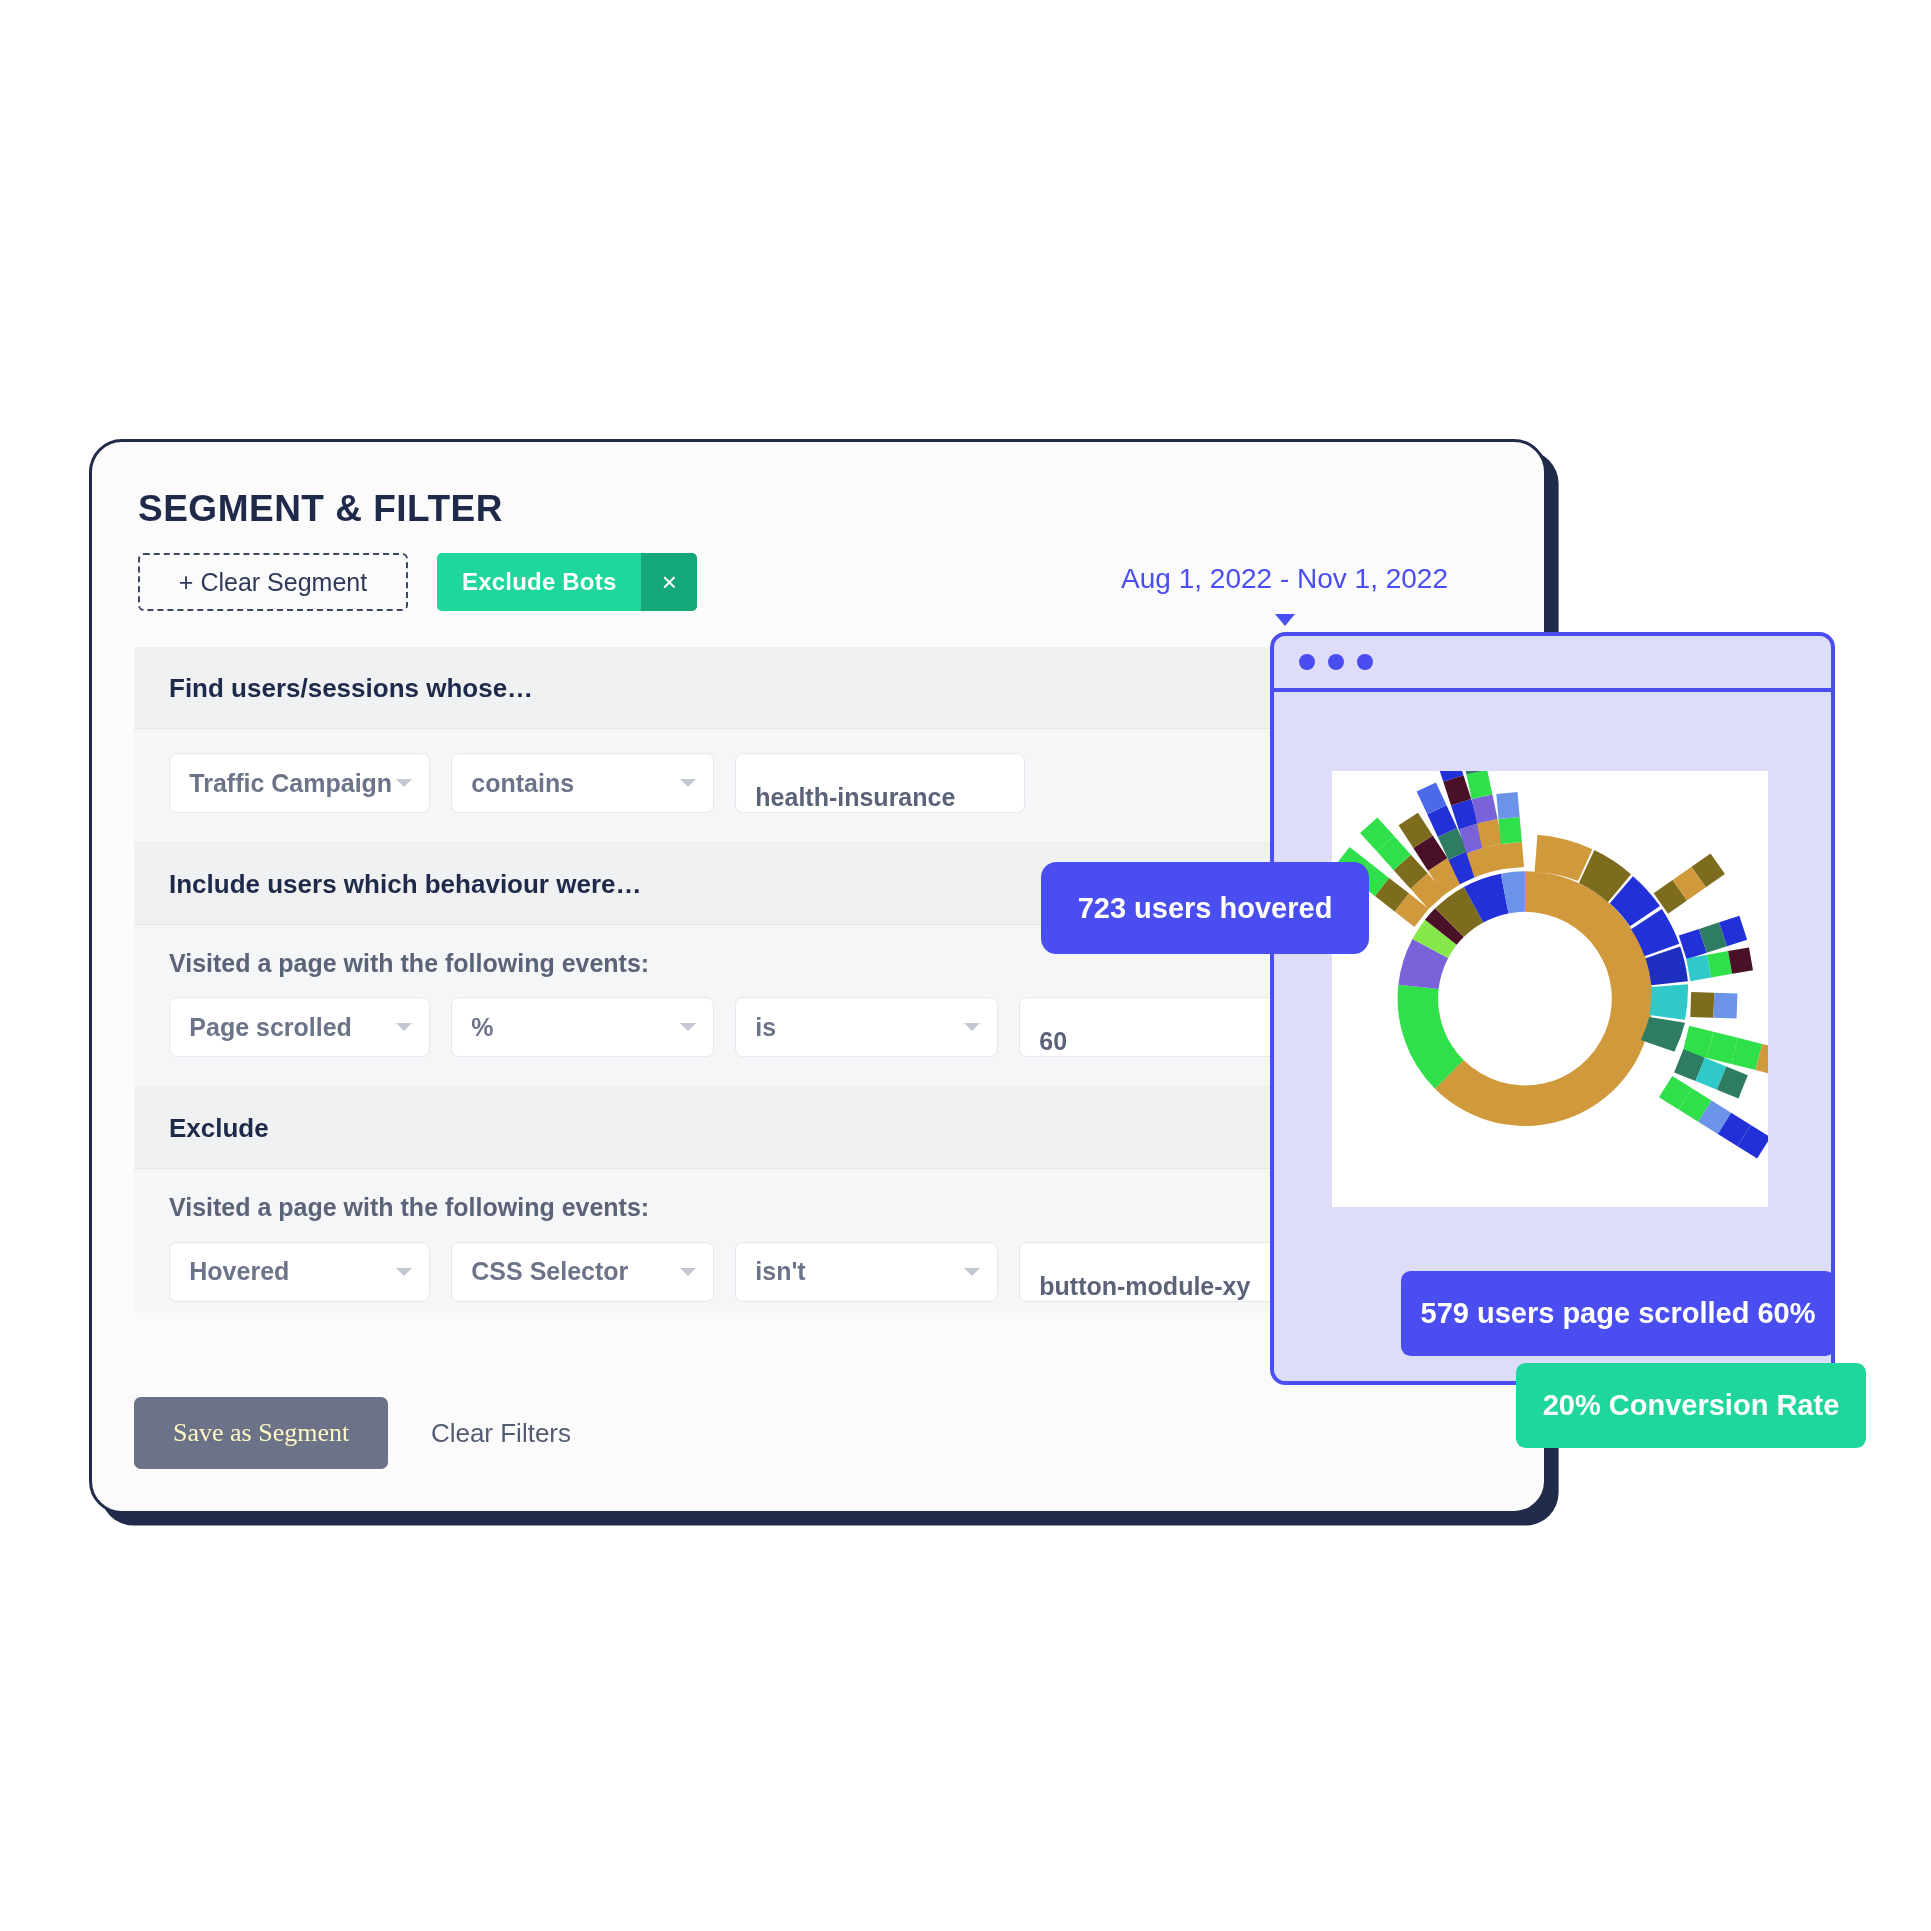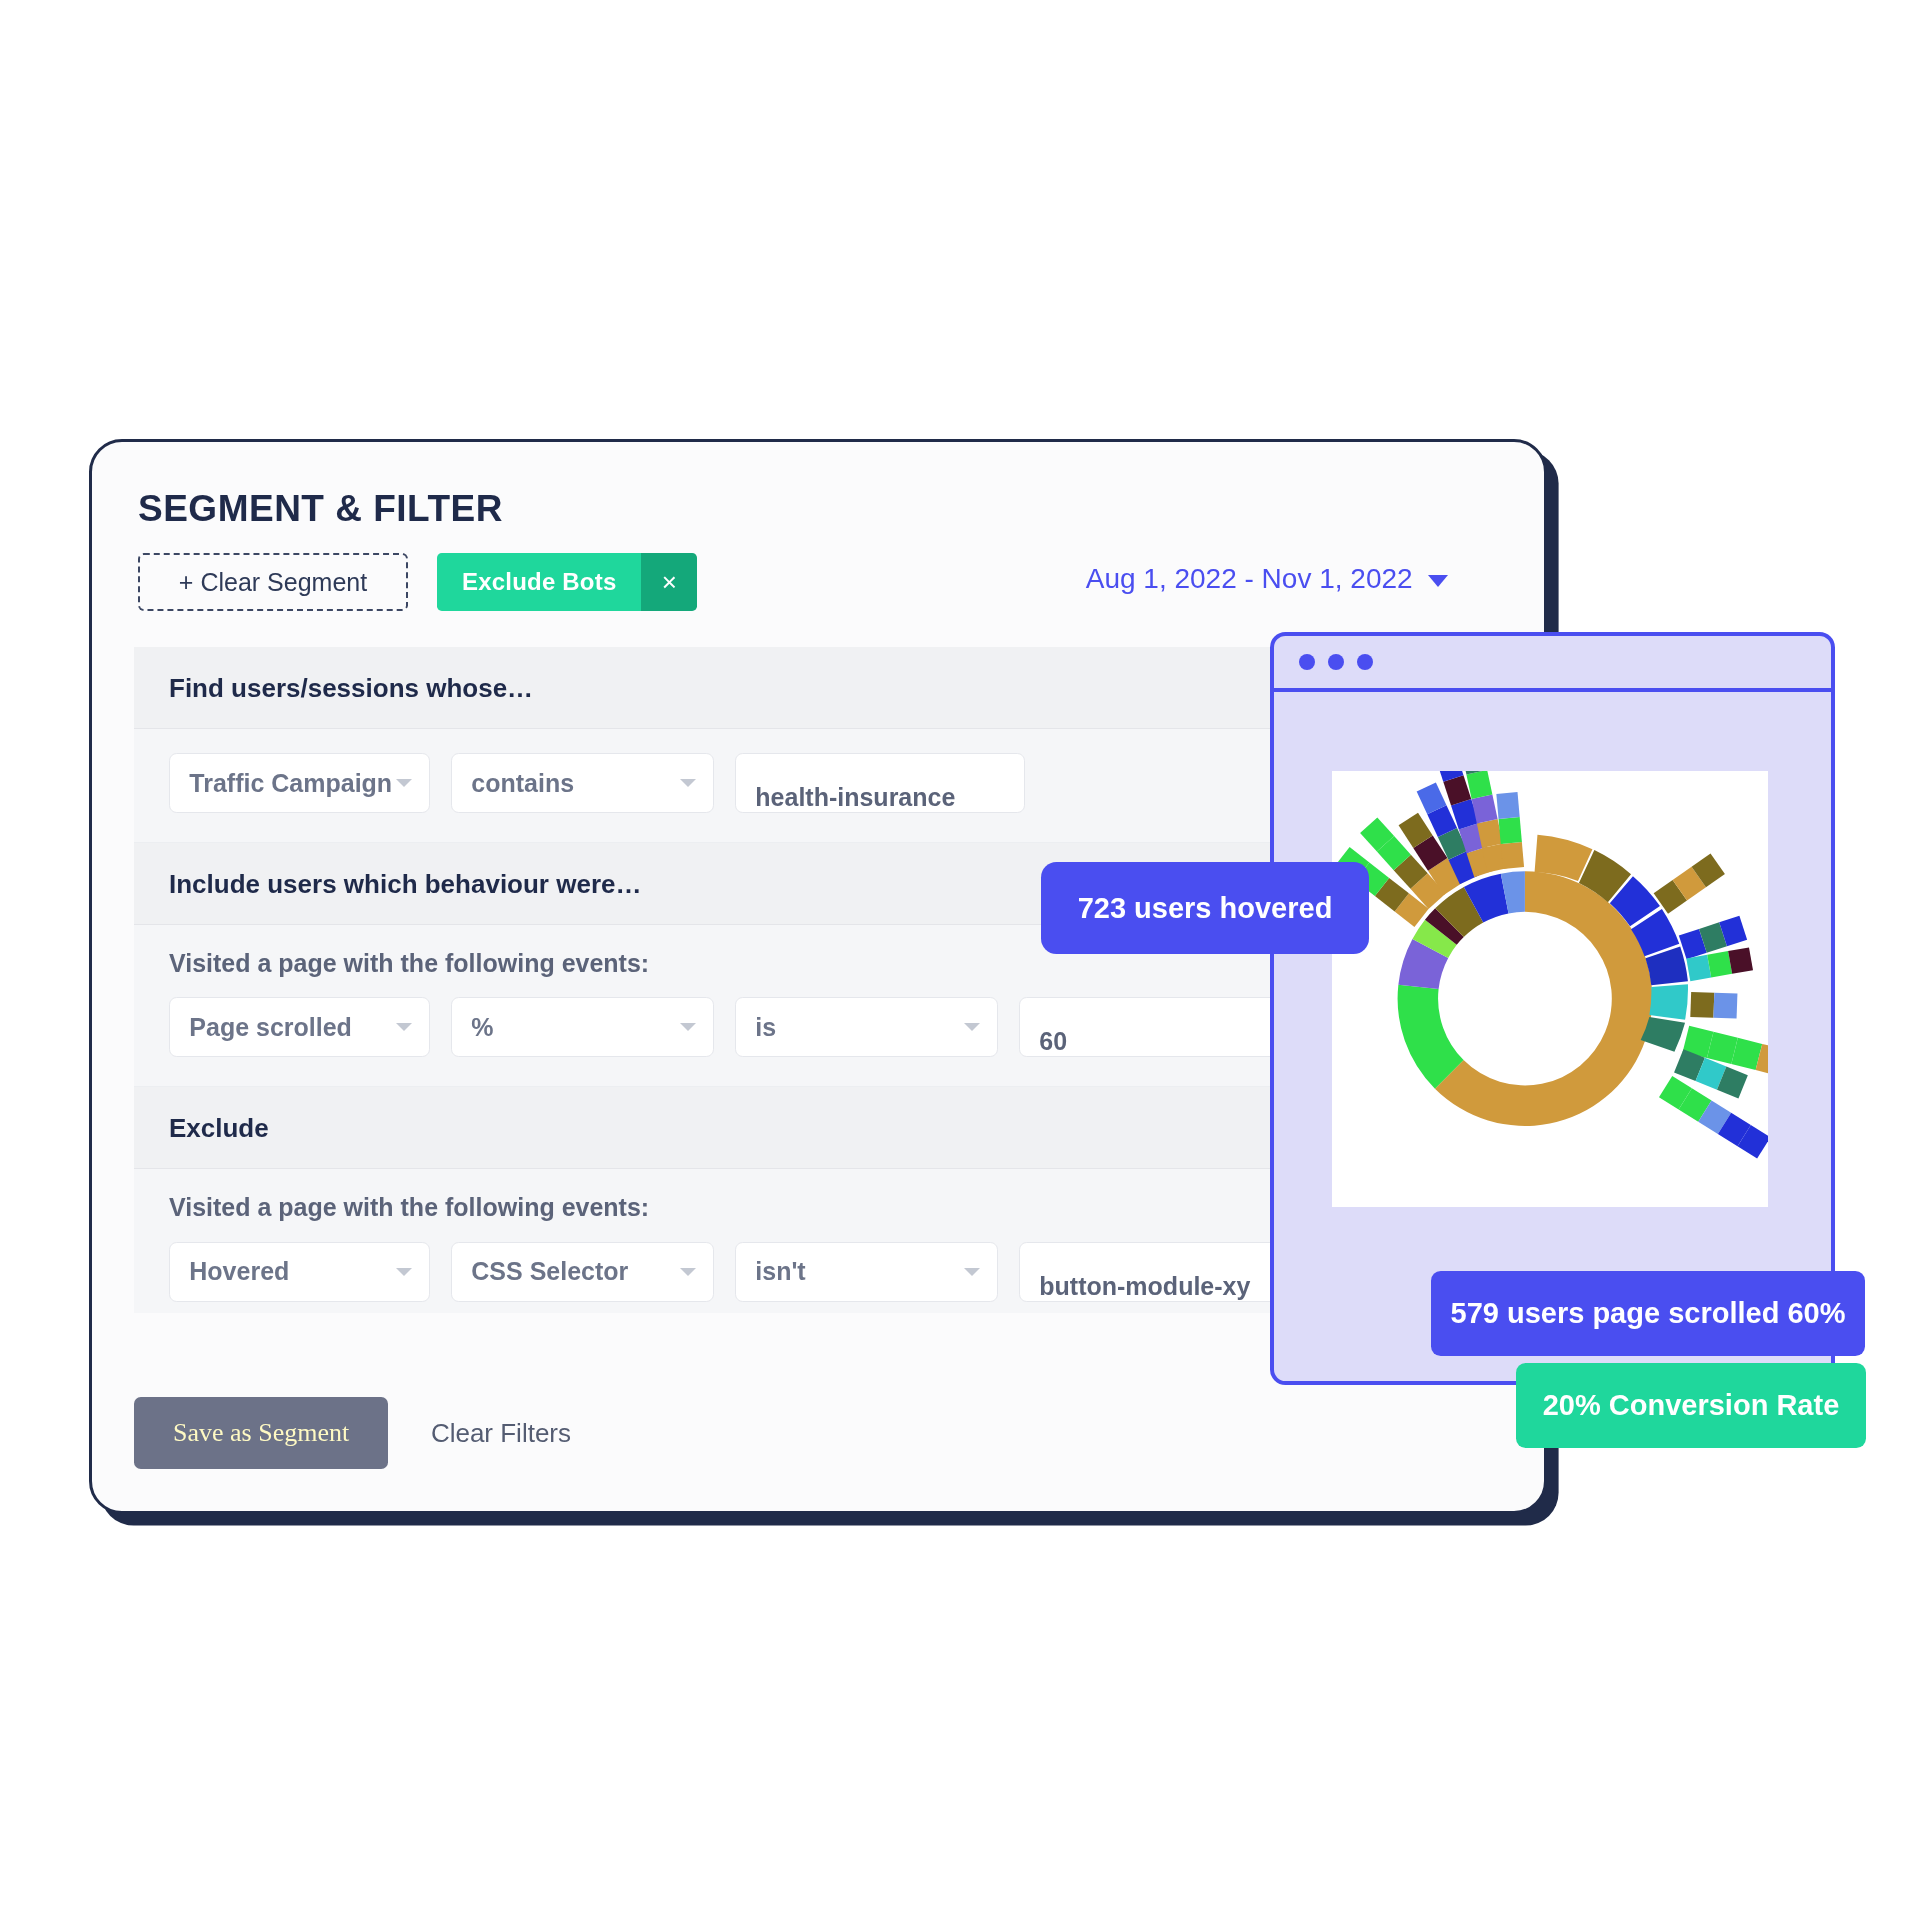--- a/index.html
+++ b/index.html
@@ -77,20 +77,21 @@
   }
   #date-range{
     position:absolute;
     right:54px; top:9.7px;
     display:flex;align-items:center;gap:15.4px;
     color:#4a4ef0;
     font-size:28px;
     font-weight:500;
     cursor:pointer;
     white-space:nowrap;
+    flex-direction:column;
   }
   #date-caret{
     width:0;height:0;
     border-left:10.6px solid transparent;
     border-right:10.6px solid transparent;
     border-top:12.6px solid #4a4ef0;
     margin-top:3.9px;
   }
 
   
@@ -229,21 +230,21 @@
     white-space:nowrap;
     z-index:9;
   }
   #badge-hovered{
     left:1041px; top:862px;
     width:328px;height:92px;
     background:#4a4ef0;
     border-radius:15.4px;
   }
   #badge-scrolled{
-    left:1431px; top:1271px;
+    left:1401px; top:1271px;
     width:434px;height:85px;
     background:#4a4ef0;
     border-radius:9.7px;
   }
   #badge-conversion{
     left:1516px; top:1363px;
     width:350px;height:85px;
     background:#1fd79c;
     border-radius:9.7px;
   }

